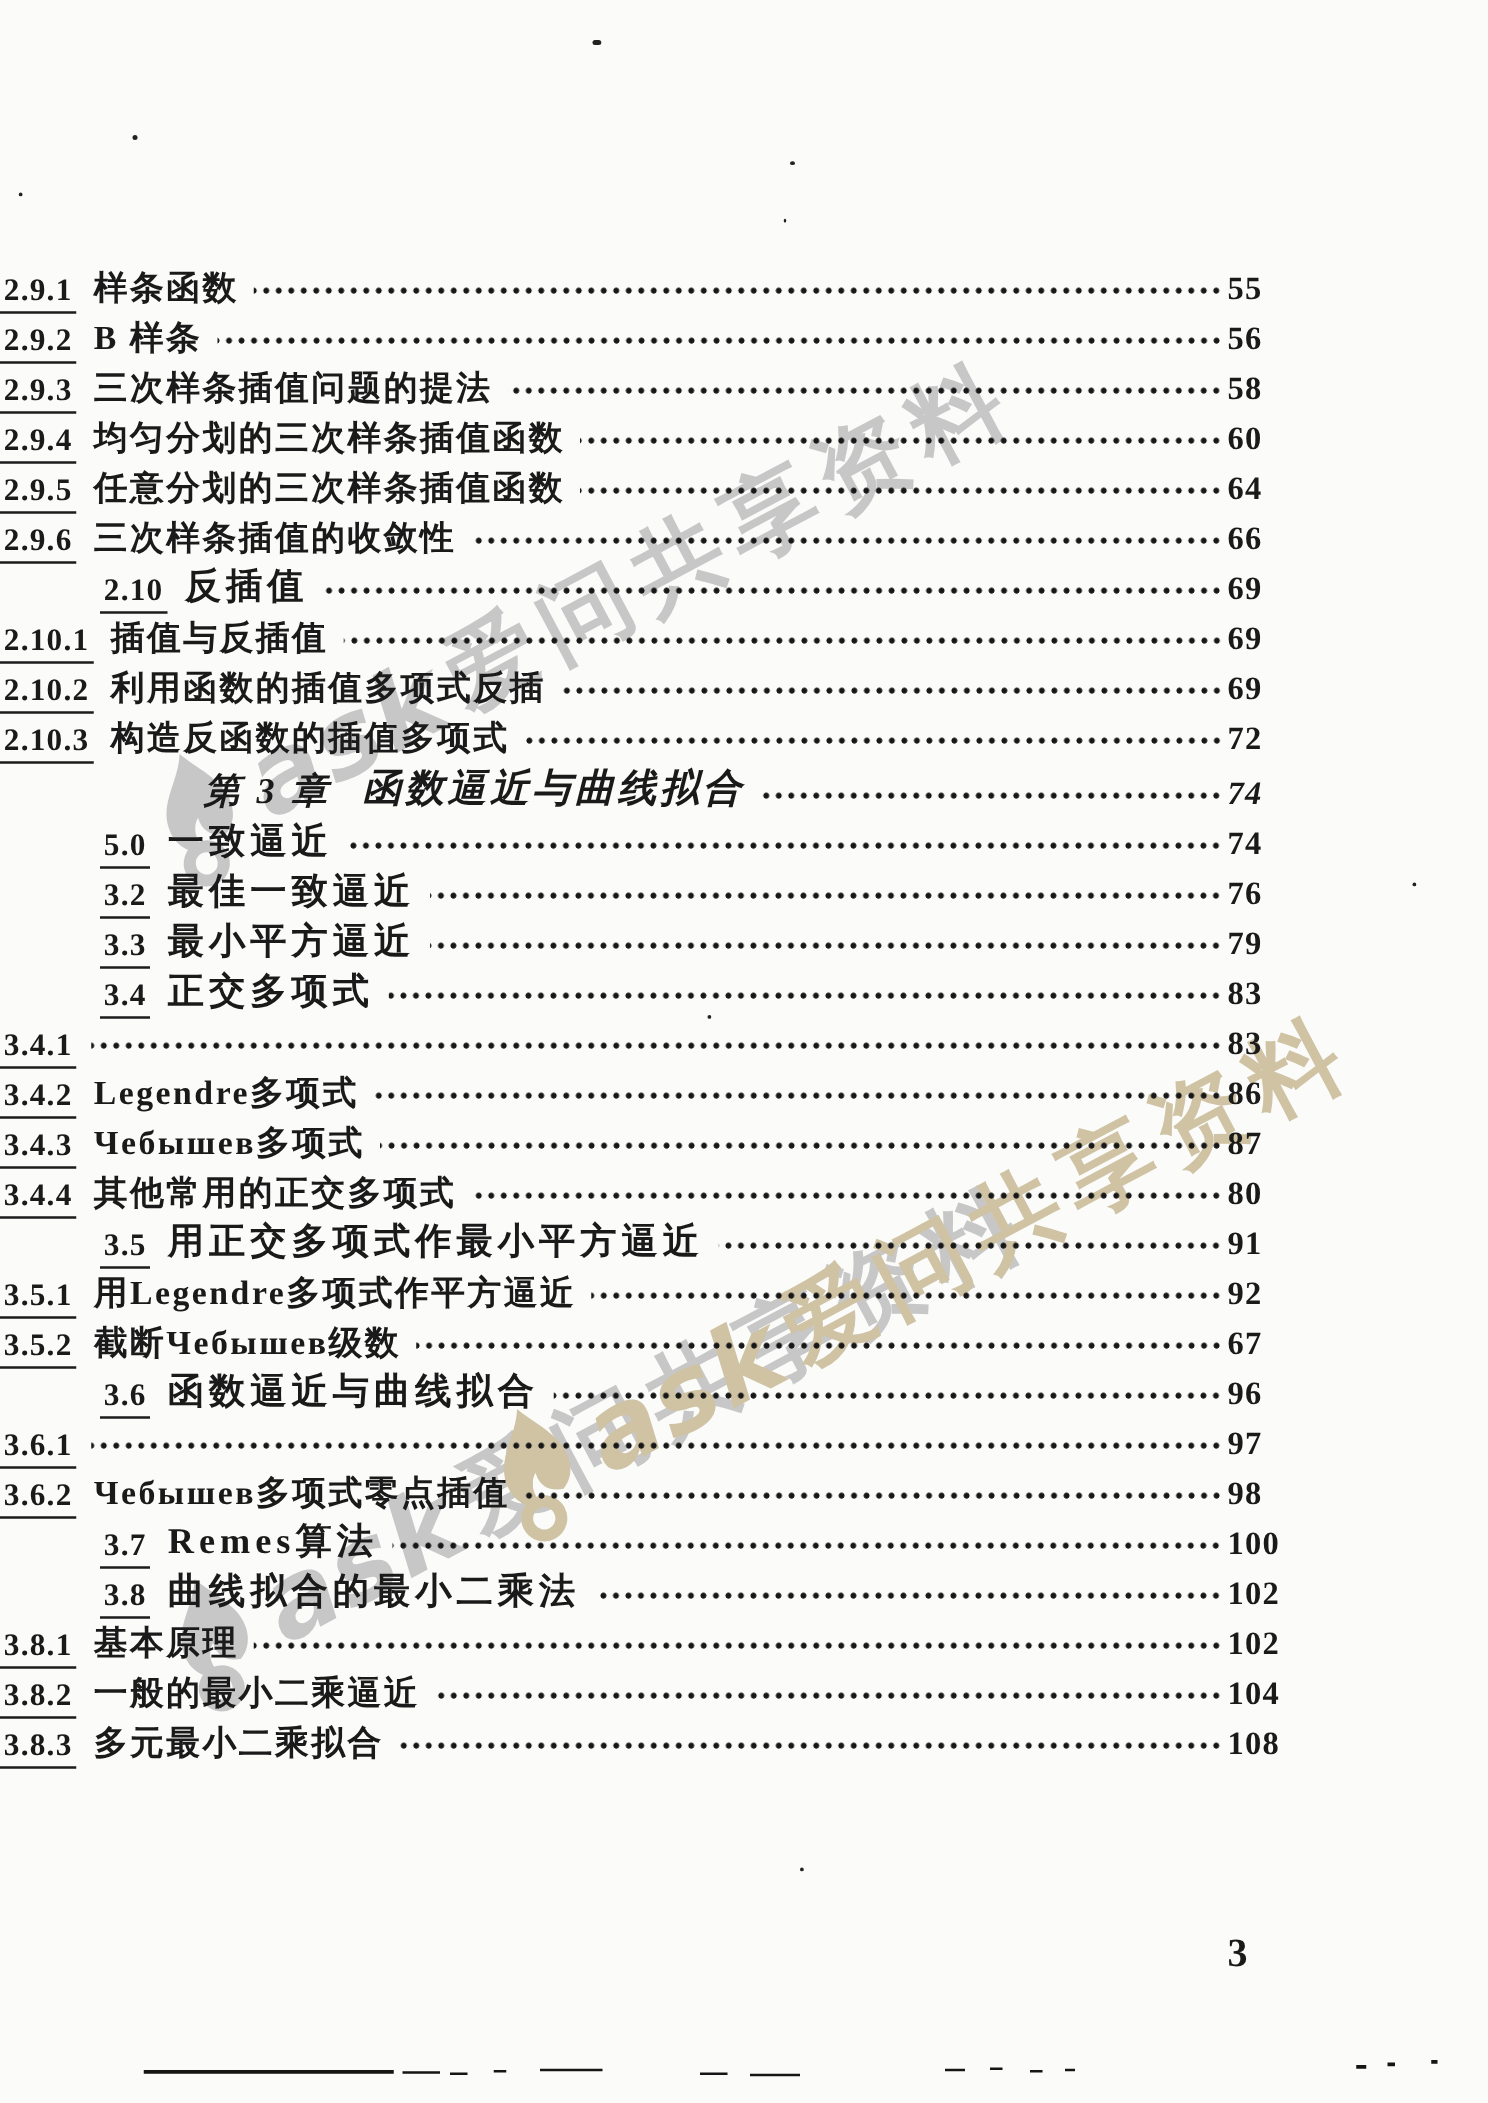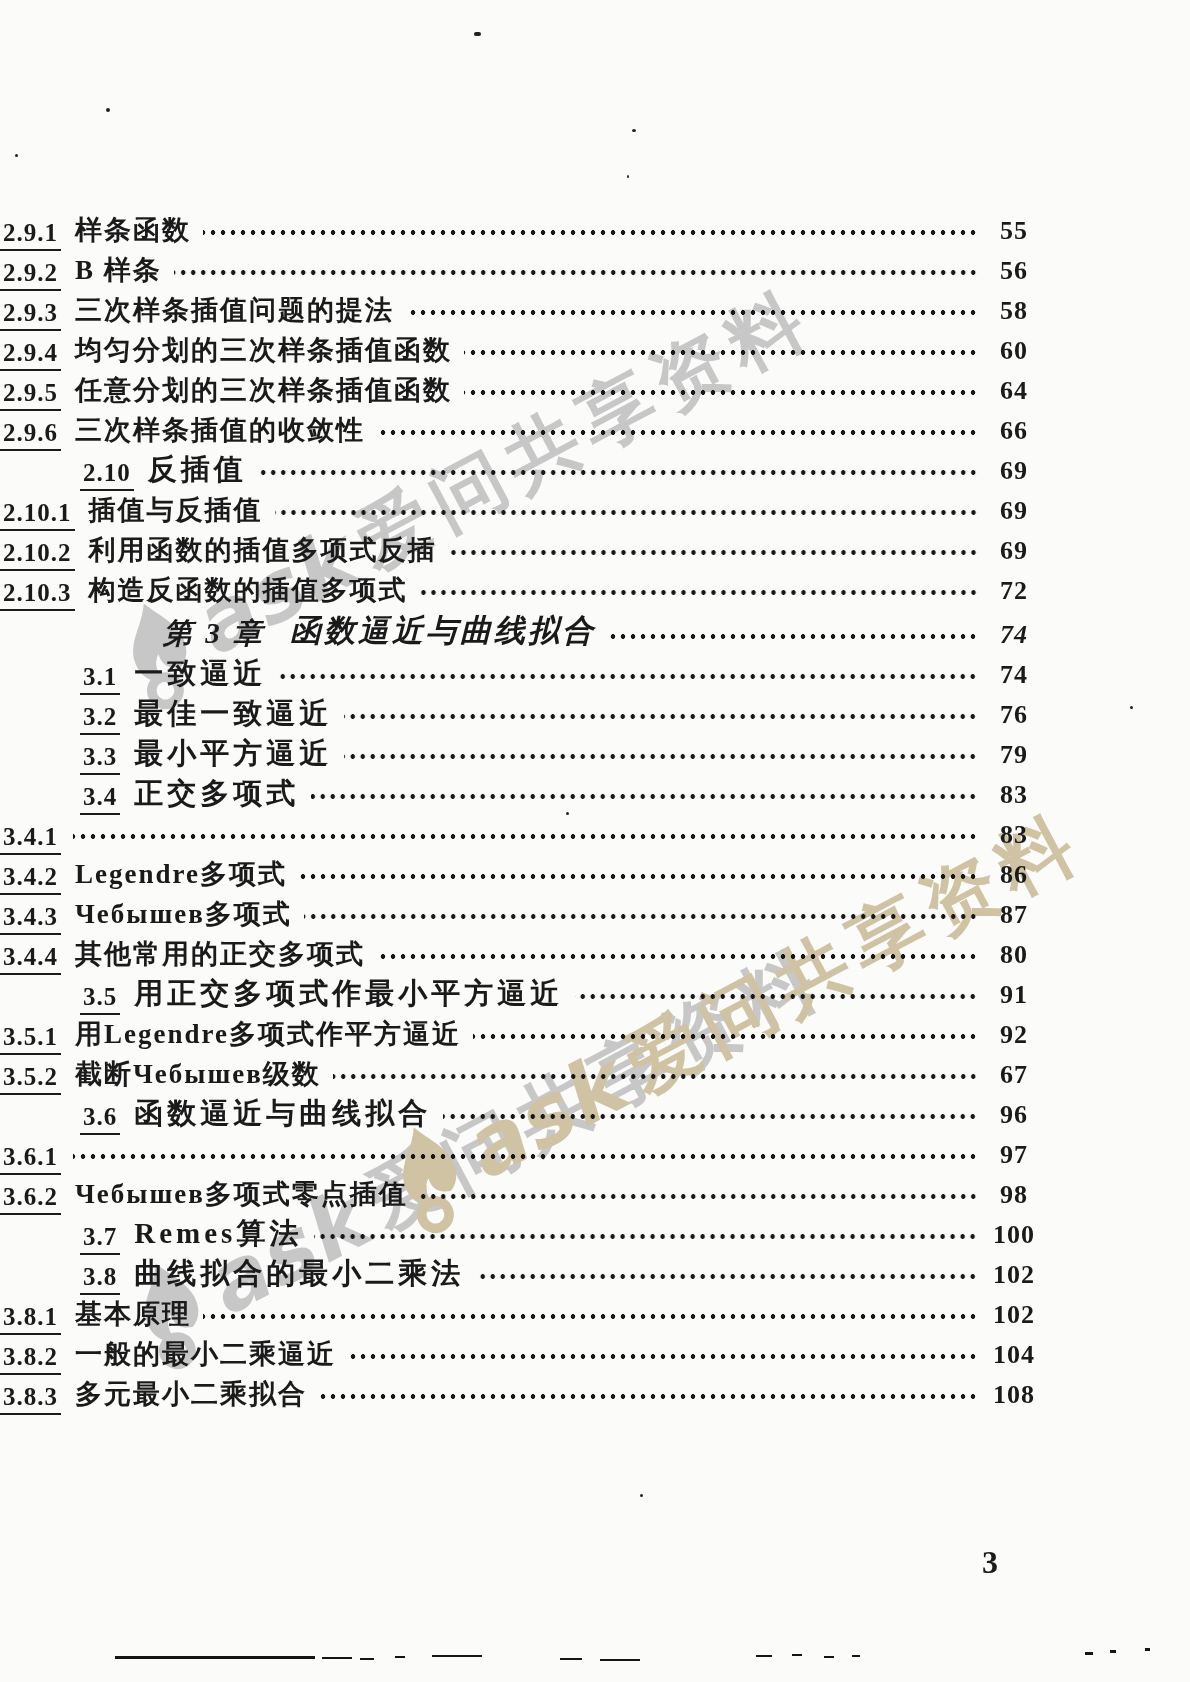--- a/index.html
+++ b/index.html
@@ -51,21 +51,21 @@
   .toc-row .title{
     font-weight:700;line-height:1.05;margin-left:14px;
     flex:0 0 auto;
   }
   .toc-row .leader{
     flex:1 1 auto;height:5px;margin:0 4px 9px 12px;
     background-image:radial-gradient(circle,#171717 2.1px,rgba(0,0,0,0) 2.6px);
     background-size:10px 5px;background-repeat:repeat-x;background-position:right center;
   }
   .toc-row .pagenum{
-    flex:0 0 auto;min-width:64px;text-align:center;
+    flex:0 0 auto;min-width:64px;text-align:left;
     font-weight:700;font-size:26px;line-height:1;letter-spacing:1px;
   }
 
   .toc-row.lvl1{padding-left:160px;height:44px;font-style:italic;}
   .toc-row.lvl1 .num{border-bottom:none;font-size:29px;letter-spacing:3px;padding-bottom:0;margin-bottom:0;}
   .toc-row.lvl1 .title{font-size:31px;font-weight:800;letter-spacing:3px;margin-left:22px;}
 
   .toc-row.lvl2{padding-left:80px;}
   .toc-row.lvl2 .title{font-size:29px;letter-spacing:4px;}
 
@@ -173,21 +173,21 @@
       <span class="leader"></span>
       <span class="pagenum">72</span>
     </div>
       <div class="toc-row lvl1">
       <span class="num">第 3 章</span>
       <span class="title">函数逼近与曲线拟合</span>
       <span class="leader"></span>
       <span class="pagenum">74</span>
     </div>
       <div class="toc-row lvl2">
-      <span class="num">3.1</span>
+      <span class="num">5.0</span>
       <span class="title">一致逼近</span>
       <span class="leader"></span>
       <span class="pagenum">74</span>
     </div>
       <div class="toc-row lvl2">
       <span class="num">3.2</span>
       <span class="title">最佳一致逼近</span>
       <span class="leader"></span>
       <span class="pagenum">76</span>
     </div>

